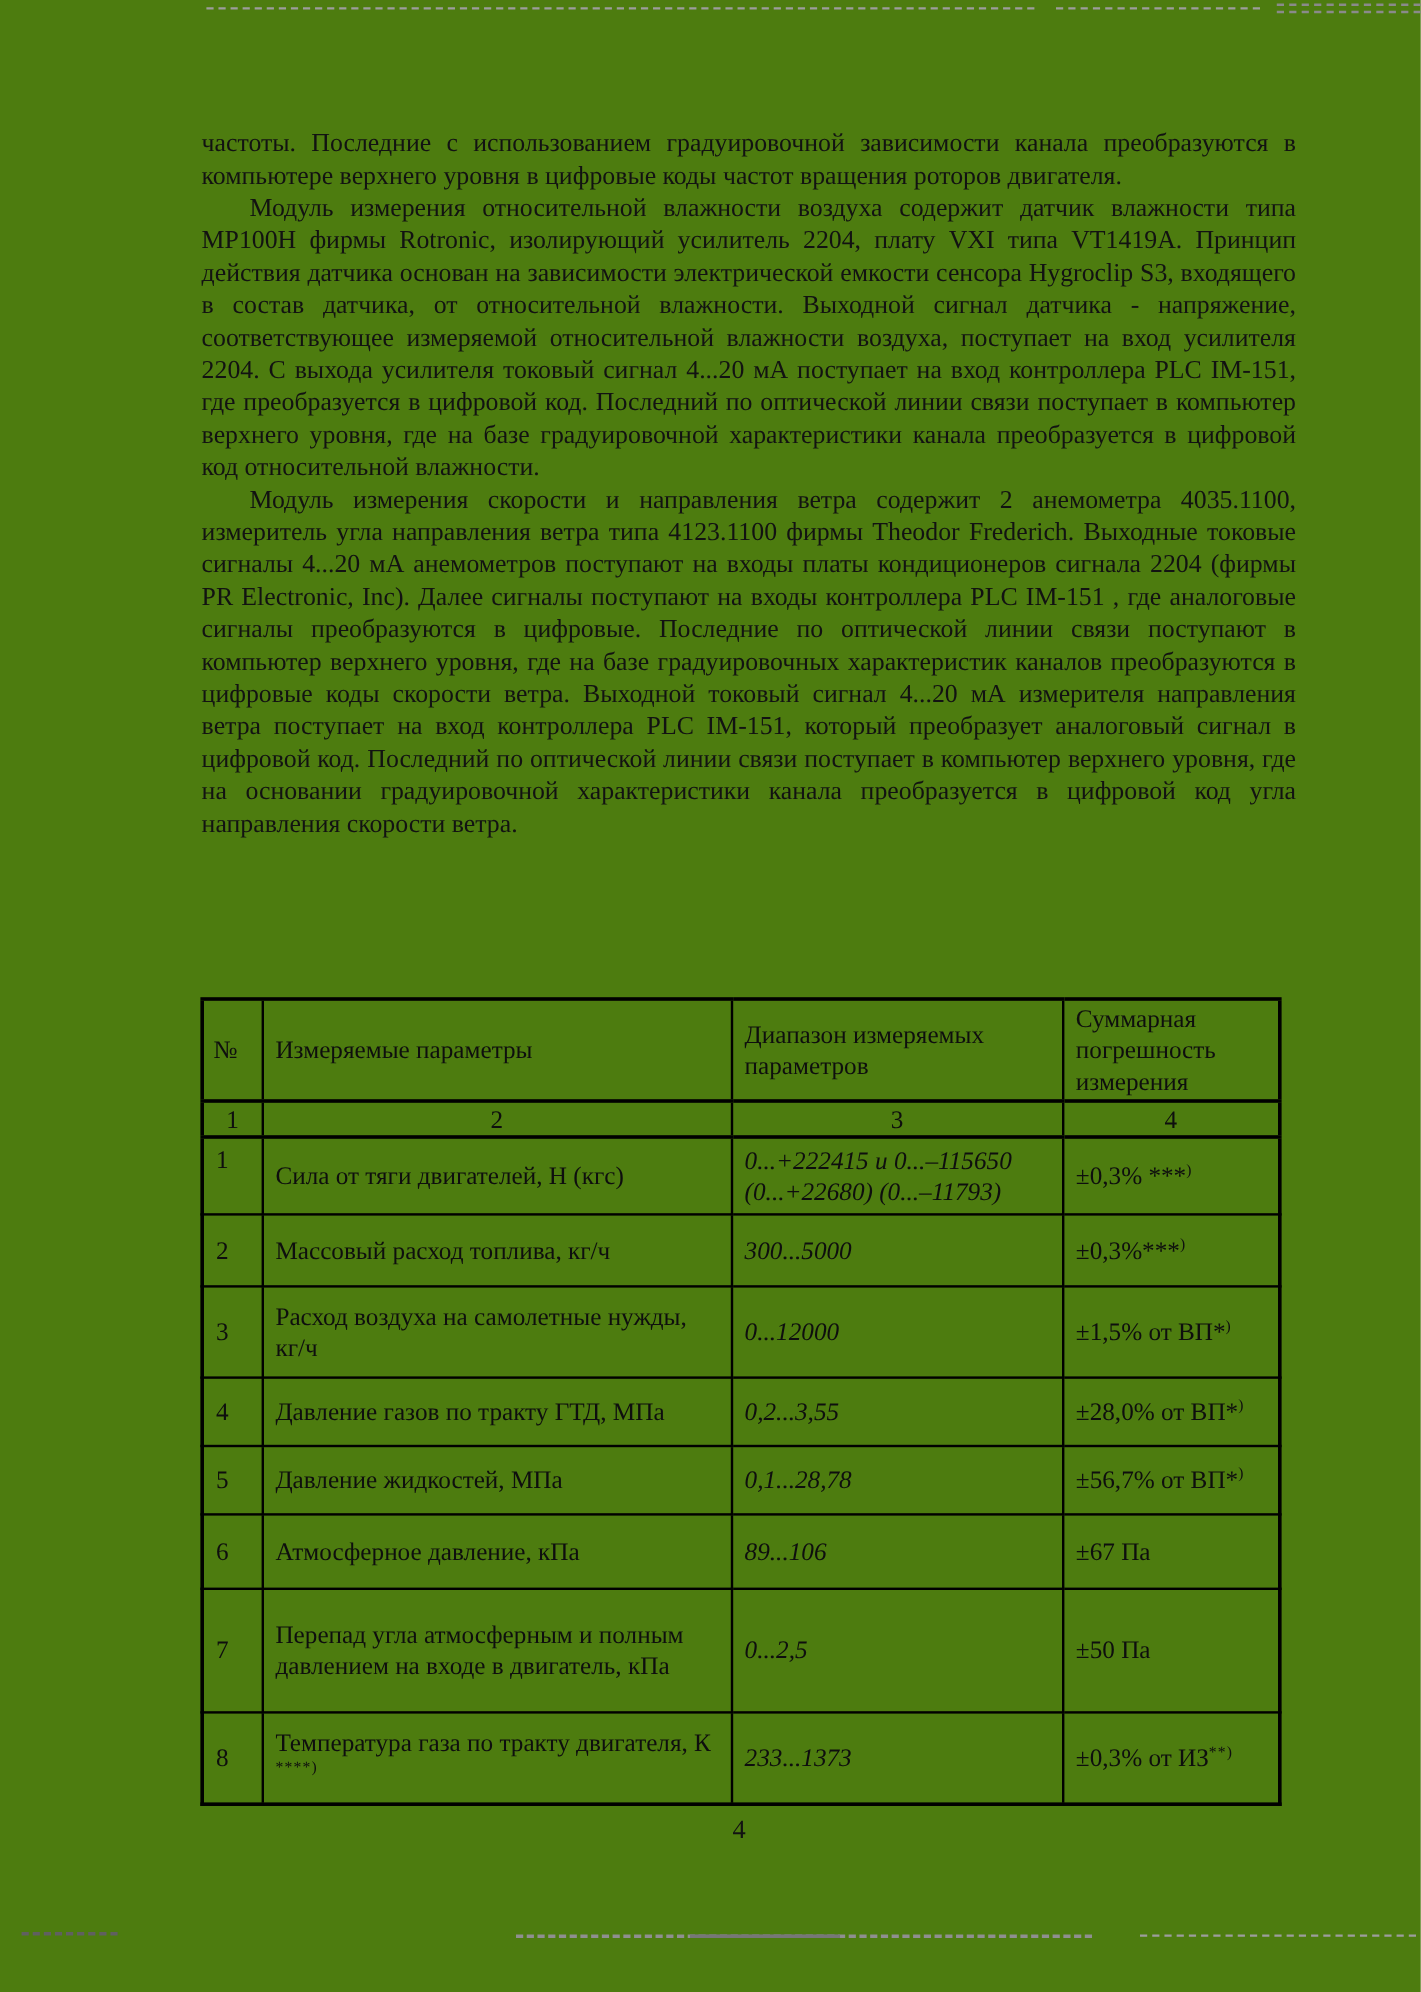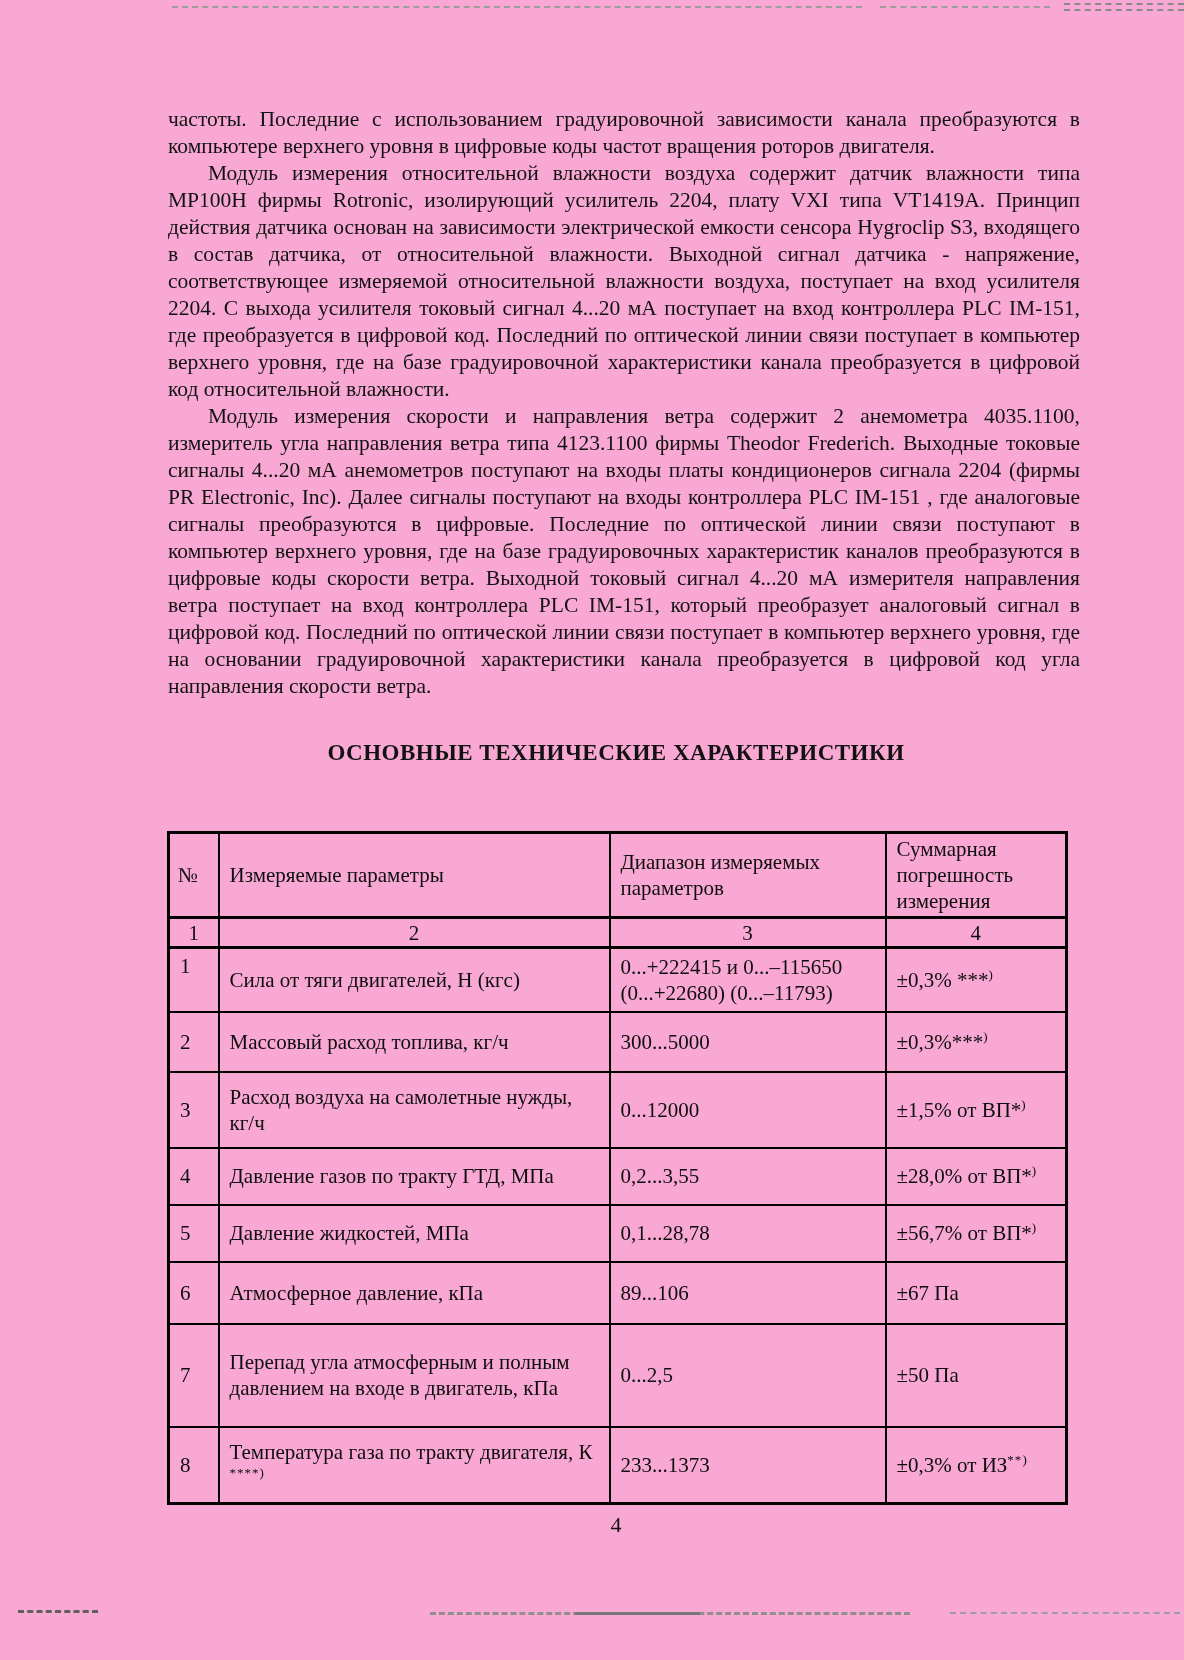--- a/index.html
+++ b/index.html
@@ -1,20 +1,20 @@
 <!DOCTYPE html>
 <html><head>
 <meta charset="utf-8">
 <style>
   html,body { margin:0; padding:0; background:#e8e8e8; }
   .page {
     position:relative;
     width:1184px; height:1660px;
     margin:0 auto;
-    background:#f9a8d4;
+    background:#4d7c0f;
     font-family:"Liberation Serif", serif;
     color:#121212;
     overflow:hidden;
   }
 
   
   .artifact { position:absolute; }
   .dash-light { border-top:2px dashed #9d9d9d; }
   .dash-double { height:4px; border-top:2px dashed #8a8a8a; border-bottom:2px dashed #8a8a8a; }
   .dash-dark { border-top:3px dashed #606060; }
@@ -72,21 +72,21 @@
   tr.header-row th.num-col { padding-left:8px; }
   tr.nums-row td {
     text-align:center;
     padding:0;
     border-bottom:3px solid #000;
     line-height:24px;
   }
   td.row-num { padding-left:12px; padding-right:4px; }
   td.row-num.top { vertical-align:top; padding-top:4px; }
   td.param { text-align:justify; }
-  td.range { white-space:pre-line; }
+  td.range { white-space:pre-line;font-style:italic; }
   sup { font-size:0.62em; vertical-align:super; line-height:0; letter-spacing:1px; }
 
   .page-number {
     position:absolute;
     left:167px; top:1512px; width:898px;
     text-align:center;
     font-size:22px;
   }
 </style>
 </head>
@@ -97,21 +97,20 @@
   <div class="artifact dash-light" style="left:172px; top:6px; width:690px;"></div>
   <div class="artifact dash-light" style="left:880px; top:6px; width:170px;"></div>
   <div class="artifact dash-double" style="left:1064px; top:3px; width:120px;"></div>
 
   <div class="text-block">
     <p>частоты. Последние с использованием градуировочной зависимости канала преобразуются в компьютере верхнего уровня в цифровые коды частот вращения роторов двигателя.</p>
     <p class="indent">Модуль измерения относительной влажности воздуха содержит датчик влажности типа MP100H фирмы Rotronic, изолирующий усилитель 2204, плату VXI типа VT1419A. Принцип действия датчика основан на зависимости электрической емкости сенсора Hygroclip S3, входящего в состав датчика, от относительной влажности. Выходной сигнал датчика - напряжение, соответствующее измеряемой относительной влажности воздуха, поступает на вход усилителя 2204. С выхода усилителя токовый сигнал 4...20 мА поступает на вход контроллера PLC IM-151, где преобразуется в цифровой код. Последний по оптической линии связи поступает в компьютер верхнего уровня, где на базе градуировочной характеристики канала преобразуется в цифровой код относительной влажности.</p>
     <p class="indent">Модуль измерения скорости и направления ветра содержит  2 анемометра 4035.1100, измеритель угла направления ветра типа 4123.1100 фирмы Theodor Frederich. Выходные токовые сигналы 4...20 мА анемометров поступают на входы платы кондиционеров сигнала 2204 (фирмы PR Electronic, Inc). Далее сигналы поступают на входы контроллера PLC IM-151 , где аналоговые сигналы преобразуются в цифровые. Последние по оптической линии связи поступают в компьютер верхнего уровня, где на базе градуировочных характеристик каналов преобразуются в цифровые коды скорости ветра. Выходной токовый сигнал 4...20 мА измерителя направления ветра поступает на вход контроллера PLC IM-151, который преобразует аналоговый сигнал в цифровой код. Последний по оптической линии связи поступает в компьютер верхнего уровня, где на основании градуировочной характеристики канала преобразуется в цифровой код угла направления скорости ветра.</p>
   </div>
 
-  <div class="section-title">ОСНОВНЫЕ ТЕХНИЧЕСКИЕ ХАРАКТЕРИСТИКИ</div>
 
   <table class="spec-table">
     <colgroup>
       <col class="c1">
         <col class="c2">
         <col class="c3">
         <col class="c4">
     </colgroup>
     <tbody>
       <tr class="header-row" style="height:78px;">

